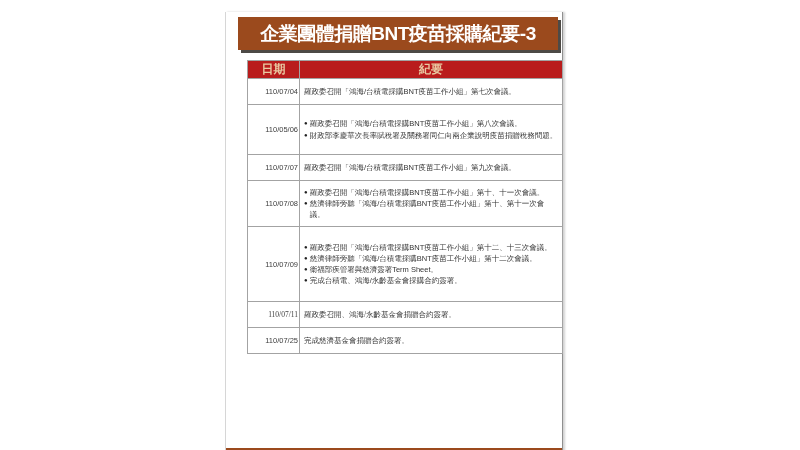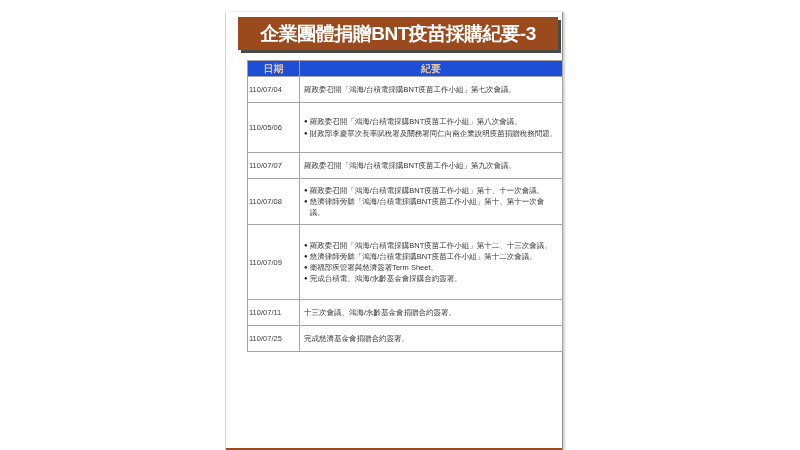--- a/index.html
+++ b/index.html
@@ -13,31 +13,31 @@
 
   .title-banner { position:absolute; left:12px; top:5px; width:320px; height:33px;
                   background:#9b4a1d; box-shadow:3px 3px 0 #4d4a46;
                   display:flex; align-items:center; justify-content:center; }
   .title-banner .title-text { color:#ffffff; font-size:19px; font-weight:bold;
                               white-space:nowrap; letter-spacing:-0.5px; }
 
   table.log { position:absolute; left:21px; top:48px; width:316px;
               border-collapse:collapse; table-layout:fixed; }
   table.log th, table.log td { border:1px solid #a3a3a3; }
-  table.log th { background:#1d4ed8; color:#e9c9a2; font-size:10px; font-weight:bold;
+  table.log th { background:#b91c1c; color:#e9c9a2; font-size:12px; font-weight:bold;
                  height:16px; text-align:center; }
   col.c-date { width:52px; }
-  td.date-cell { text-align:left; font-size:7.5px; color:#3d3d3d;
+  td.date-cell { text-align:right; font-size:7.5px; color:#3d3d3d;
                  vertical-align:middle; padding:8px 1px; }
   td.sum-cell { font-size:7.5px; color:#353535; vertical-align:middle;
                 padding:2px 4px; line-height:1.5; }
   .item { display:flex; align-items:flex-start; }
   .bullet { font-size:6px; line-height:11px; margin-right:2px; color:#222; flex:0 0 auto; }
   .r1 td { height:26px; } .r2 td { height:50px; } .r3 td { height:25px; }
-  .r4 td { height:46px; } .r5 td { height:75px; } .r6 td { height:21px; }
+  .r4 td { height:46px; } .r5 td { height:75px; } .r6 td { height:21px;font-family:Liberation Serif, serif; }
   .r7 td { height:18px; } .r8 td { height:18px; }
 
   .footer-bar { position:absolute; left:0; bottom:2px; width:100%; height:12px;
                 background:#9b4a1d; }
   .footer-date { position:absolute; left:50%; top:50%; transform:translate(-38%,-50%);
                  color:#ffffff; font-size:6px; font-weight:bold; white-space:nowrap; }
   .footer-org { position:absolute; right:5px; top:50%; transform:translateY(-50%);
                 color:#ffffff; font-size:6px; font-weight:bold; white-space:nowrap; }
 </style>
 </head>
@@ -122,21 +122,21 @@
             <div class="item">
                 <span class="bullet">●</span>
                 <span>完成台積電、鴻海/永齡基金會採購合約簽署。</span>
               </div>
           </td>
         </tr>
         <tr class="r6">
           <td class="date-cell">110/07/11</td>
           <td class="sum-cell">
             <div class="item">
-                <span>十三次會議、鴻海/永齡基金會捐贈合約簽署。</span>
+                <span>羅政委召開、鴻海/永齡基金會捐贈合約簽署。</span>
               </div>
           </td>
         </tr>
         <tr class="r8">
           <td class="date-cell">110/07/25</td>
           <td class="sum-cell">
             <div class="item">
                 <span>完成慈濟基金會捐贈合約簽署。</span>
               </div>
           </td>

